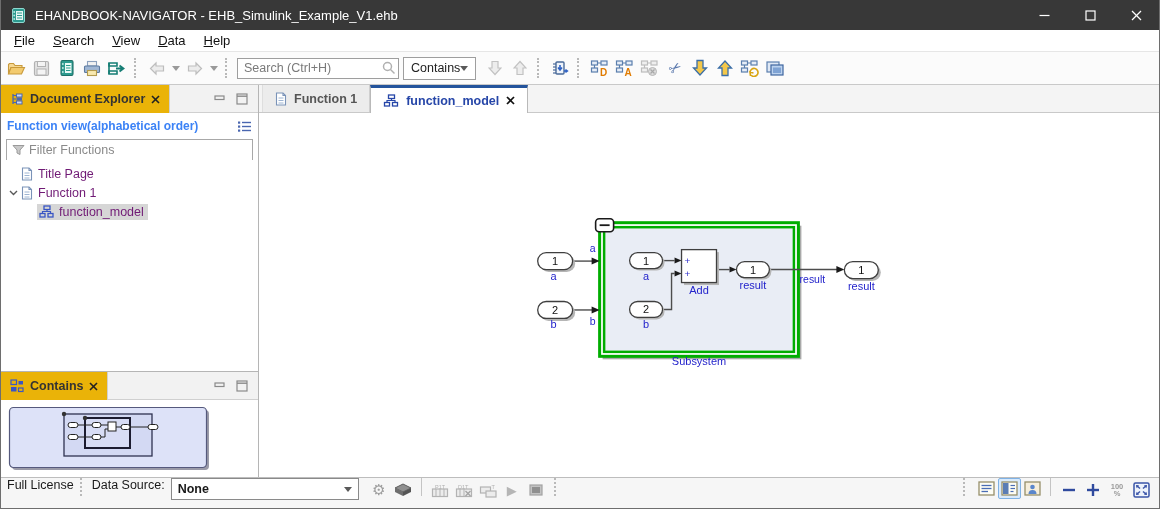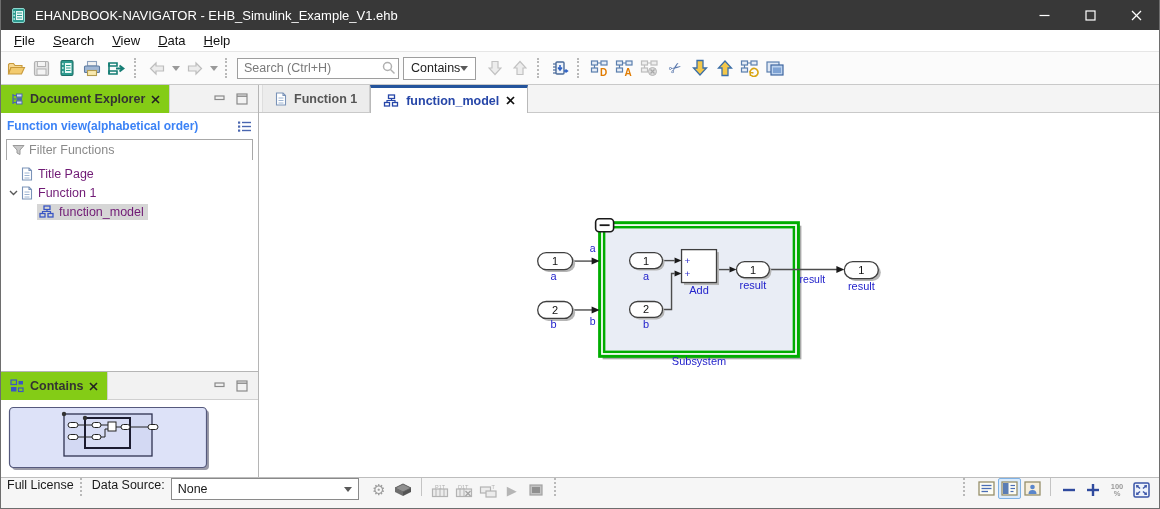--- a/index.html
+++ b/index.html
@@ -28,21 +28,21 @@
   .search-box input::placeholder { color:#7a7a7a; }
   .search-mag { position:absolute; right:3px; top:3px; }
   .contains-btn { height:23px; border:1px solid #9e9e9e; background:#fff; display:flex; align-items:center; padding:0 7px; font-size:12.5px; color:#222; margin-left:2px; }
   .caret-down { width:0; height:0; border-left:4px solid transparent; border-right:4px solid transparent; border-top:5px solid #5a5a5a; }
   .scissors { font-size:15px; color:#5b79ad; transform:rotate(-35deg); display:inline-block; }
 
   
   .content { flex:1 1 auto; display:flex; min-height:0; }
   .left-col { width:258px; flex:0 0 258px; display:flex; flex-direction:column; border-right:1px solid #b5b5b5; background:#fff; }
   .panel-header { height:28px; flex:0 0 28px; background:#f2f2f2; display:flex; align-items:stretch; border-bottom:1px solid #d0d0d0; }
-  .panel-tab { background:#84cc16; display:flex; align-items:center; padding:0 9px; gap:6px; border-right:1px solid #d0d0d0; font-size:12.5px; font-weight:bold; color:#333; margin-bottom:-1px; }
+  .panel-tab { background:#eab308; display:flex; align-items:center; padding:0 9px; gap:6px; border-right:1px solid #d0d0d0; font-size:12.5px; font-weight:bold; color:#333; margin-bottom:-1px; }
   .panel-btns { margin-left:auto; display:flex; align-items:center; gap:10px; padding-right:10px; }
 
   .explorer-body { flex:1; background:#fff; overflow:hidden; }
   .view-title-row { display:flex; align-items:center; padding:6px 6px 4px 6px; }
   .view-title { font-size:12px; font-weight:bold; color:#3b82f6; flex:1; }
   .filter-row { padding:2px 5px 4px 5px; }
   .filter-box { position:relative; height:21px; border:1px solid #a8a8a8; }
   .filter-box input { width:100%; height:100%; border:none; outline:none; font-size:12.5px; padding:0 4px 0 22px; font-family:"Liberation Sans",sans-serif; color:#333; }
   .filter-box input::placeholder { color:#8a8a8a; }
   .funnel { position:absolute; left:5px; top:4px; }
@@ -63,21 +63,21 @@
   .doc-tab { display:flex; align-items:center; gap:7px; padding:0 12px; font-size:12.5px; }
   .doc-tab.inactive { background:#ececec; color:#555; border-right:1px solid #cfcfcf; border-left:1px solid #dedede; font-weight:bold; }
   .doc-tab.active { background:#ffffff; color:#2646a8; font-weight:bold; border-left:1px solid #b9b9b9; border-right:1px solid #b9b9b9; border-top:3px solid #24549c; margin-bottom:-1px; }
   .canvas { flex:1; position:relative; background:#ffffff; }
   .canvas svg { position:absolute; left:0; top:0; }
 
   
   .statusbar { height:31px; flex:0 0 31px; background:#f6f6f6; border-top:1px solid #bdbdbd; display:flex; font-size:12.5px; color:#1a1a1a; padding:0 6px 0 6px; }
   .sb-grip { width:6px; height:18px; border-left:2px dotted #b9b9b9; margin:0 6px; }
   .sb-sep { width:1px; height:18px; background:#c4c4c4; margin:0 6px; }
-  .sb-select { width:188px; height:22px; border:1px solid #8a8a8a; background:#fff; display:flex; align-items:center; padding:0 6px; margin-left:6px; }
+  .sb-select { width:188px; height:22px; border:1px solid #8a8a8a; background:#fff; display:flex; align-items:center; padding:0 6px; margin-left:6px;font-weight:bold; }
   .sb-select .lbl { flex:1; }
   .sb-btn { width:24px; height:24px; display:flex; align-items:center; justify-content:center; }
   .toggle-btn { width:23px; height:21px; display:flex; align-items:center; justify-content:center; border:1px solid transparent; border-radius:2px; }
   .toggle-btn.active { background:#d9eafc; border-color:#7fb2e5; }
   .zoom100 { font-size:7.5px; line-height:7px; color:#9a9a9a; font-weight:bold; text-align:center; }
   .play-glyph { color:#b5b5b5; font-size:13px; }
   .gear-glyph { color:#9e9e9e; font-size:15px; }
 </style>
 </head>
 <body>

